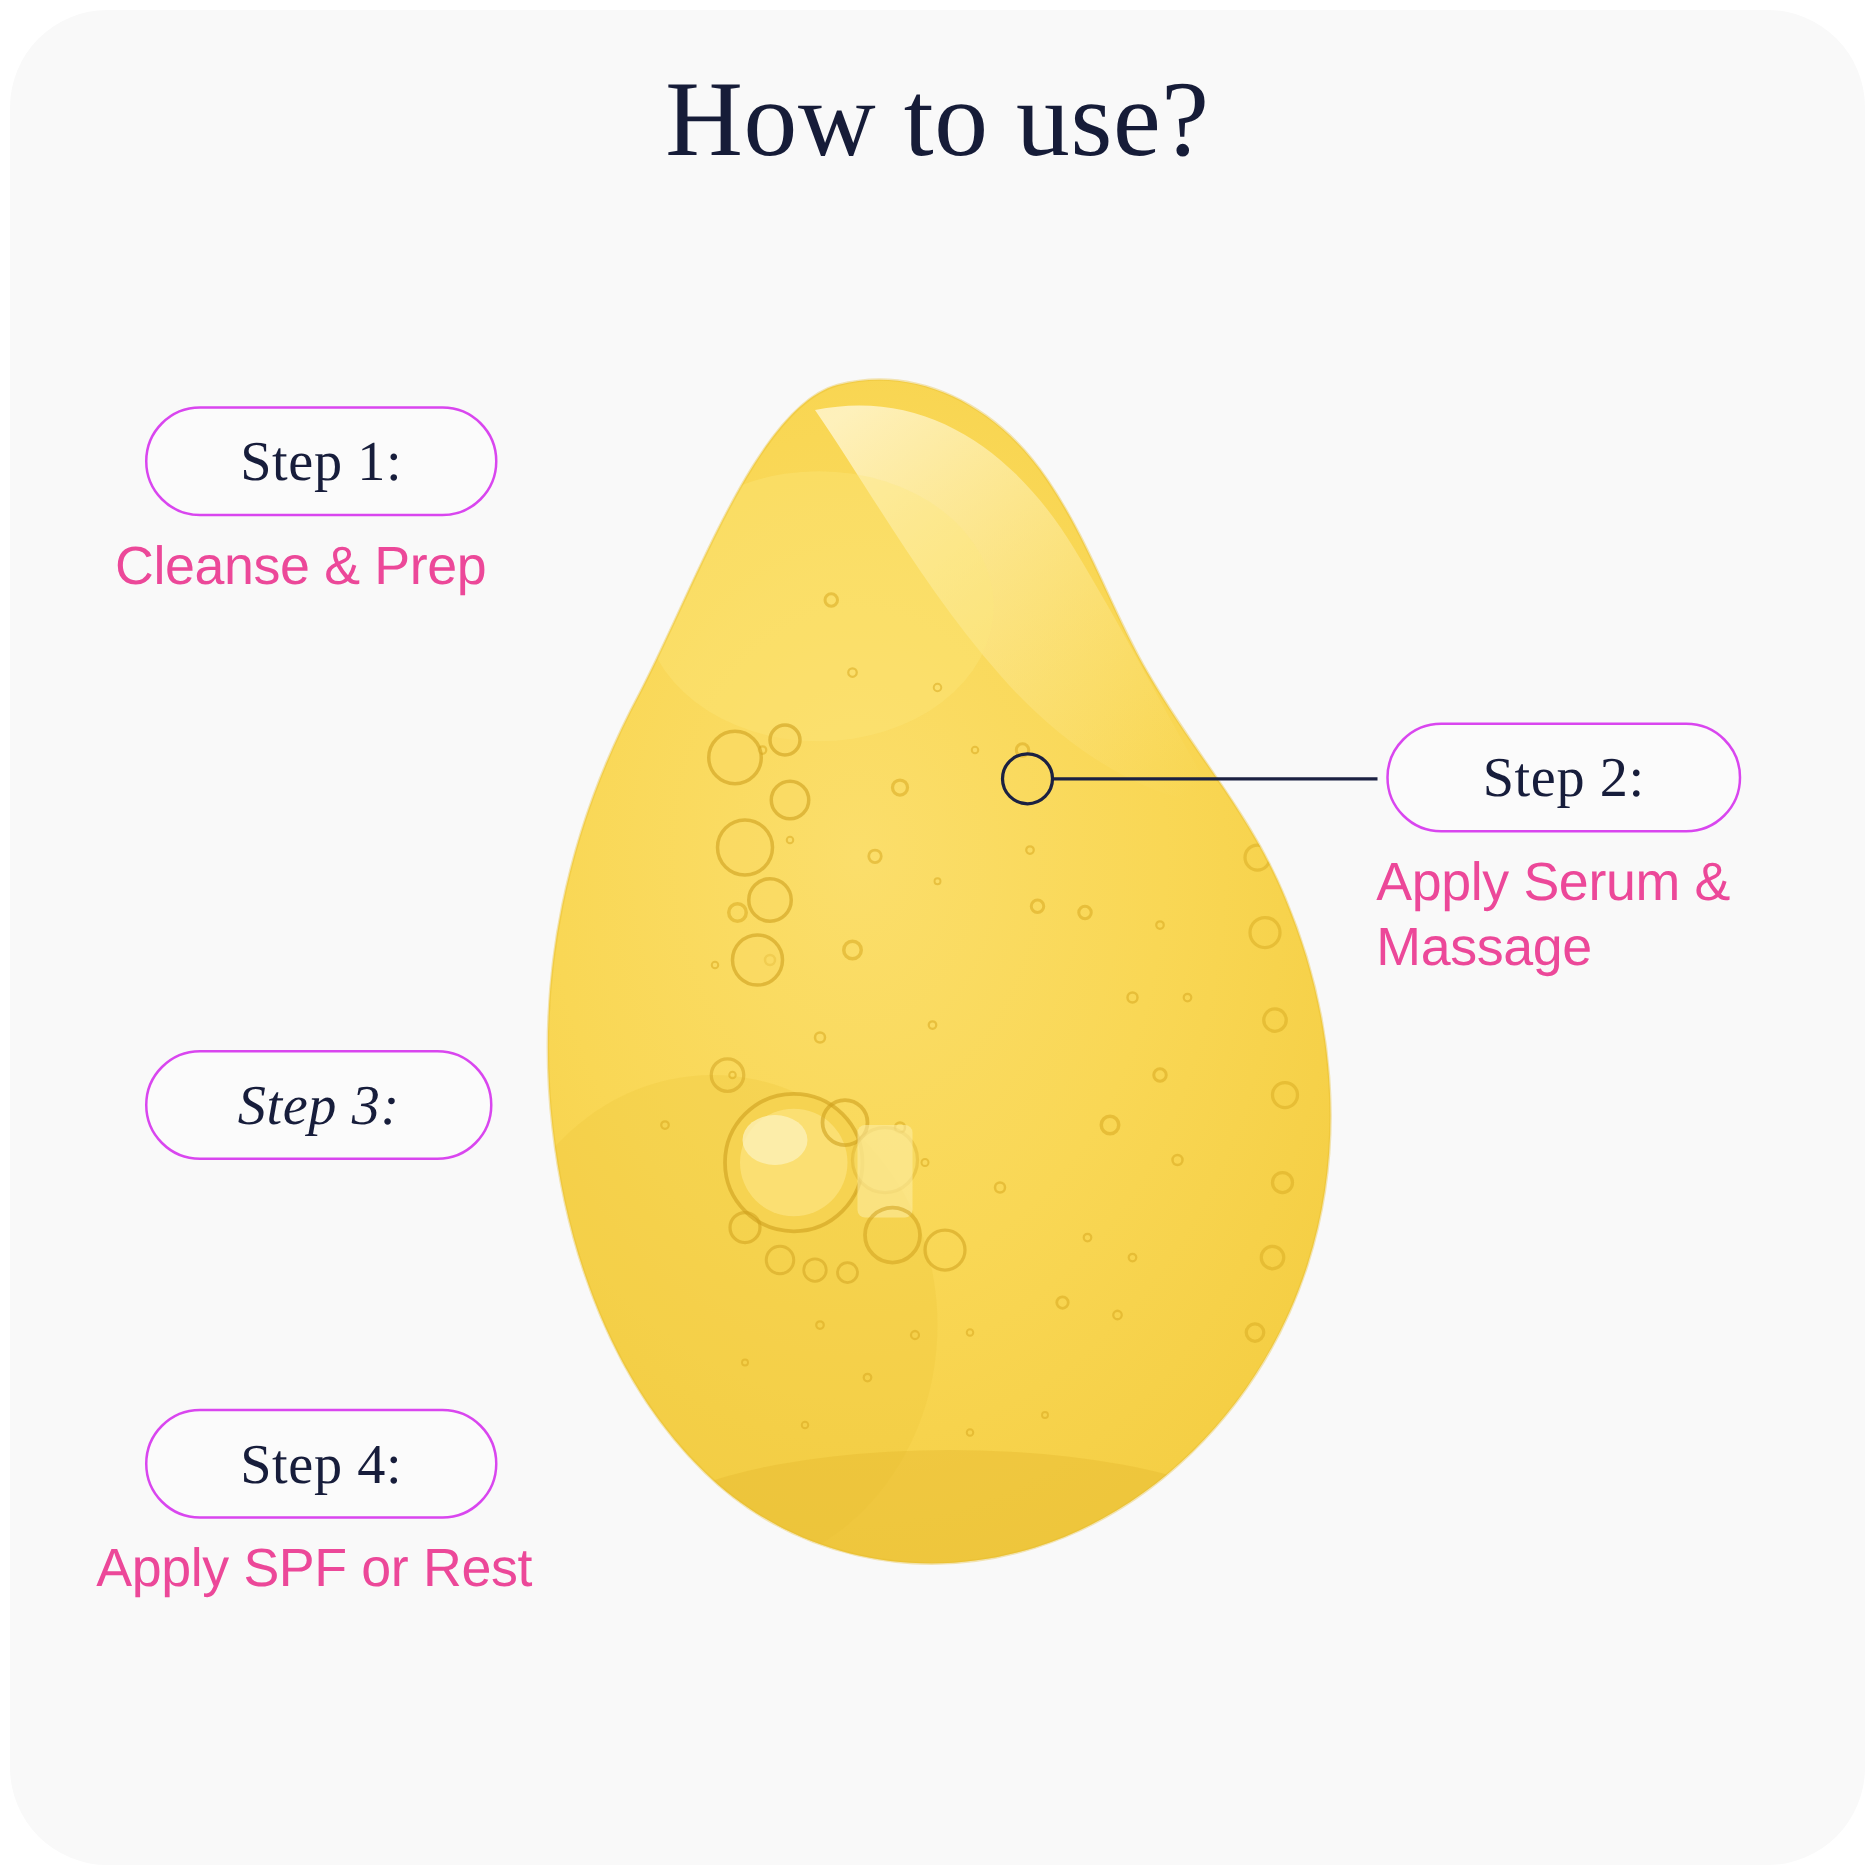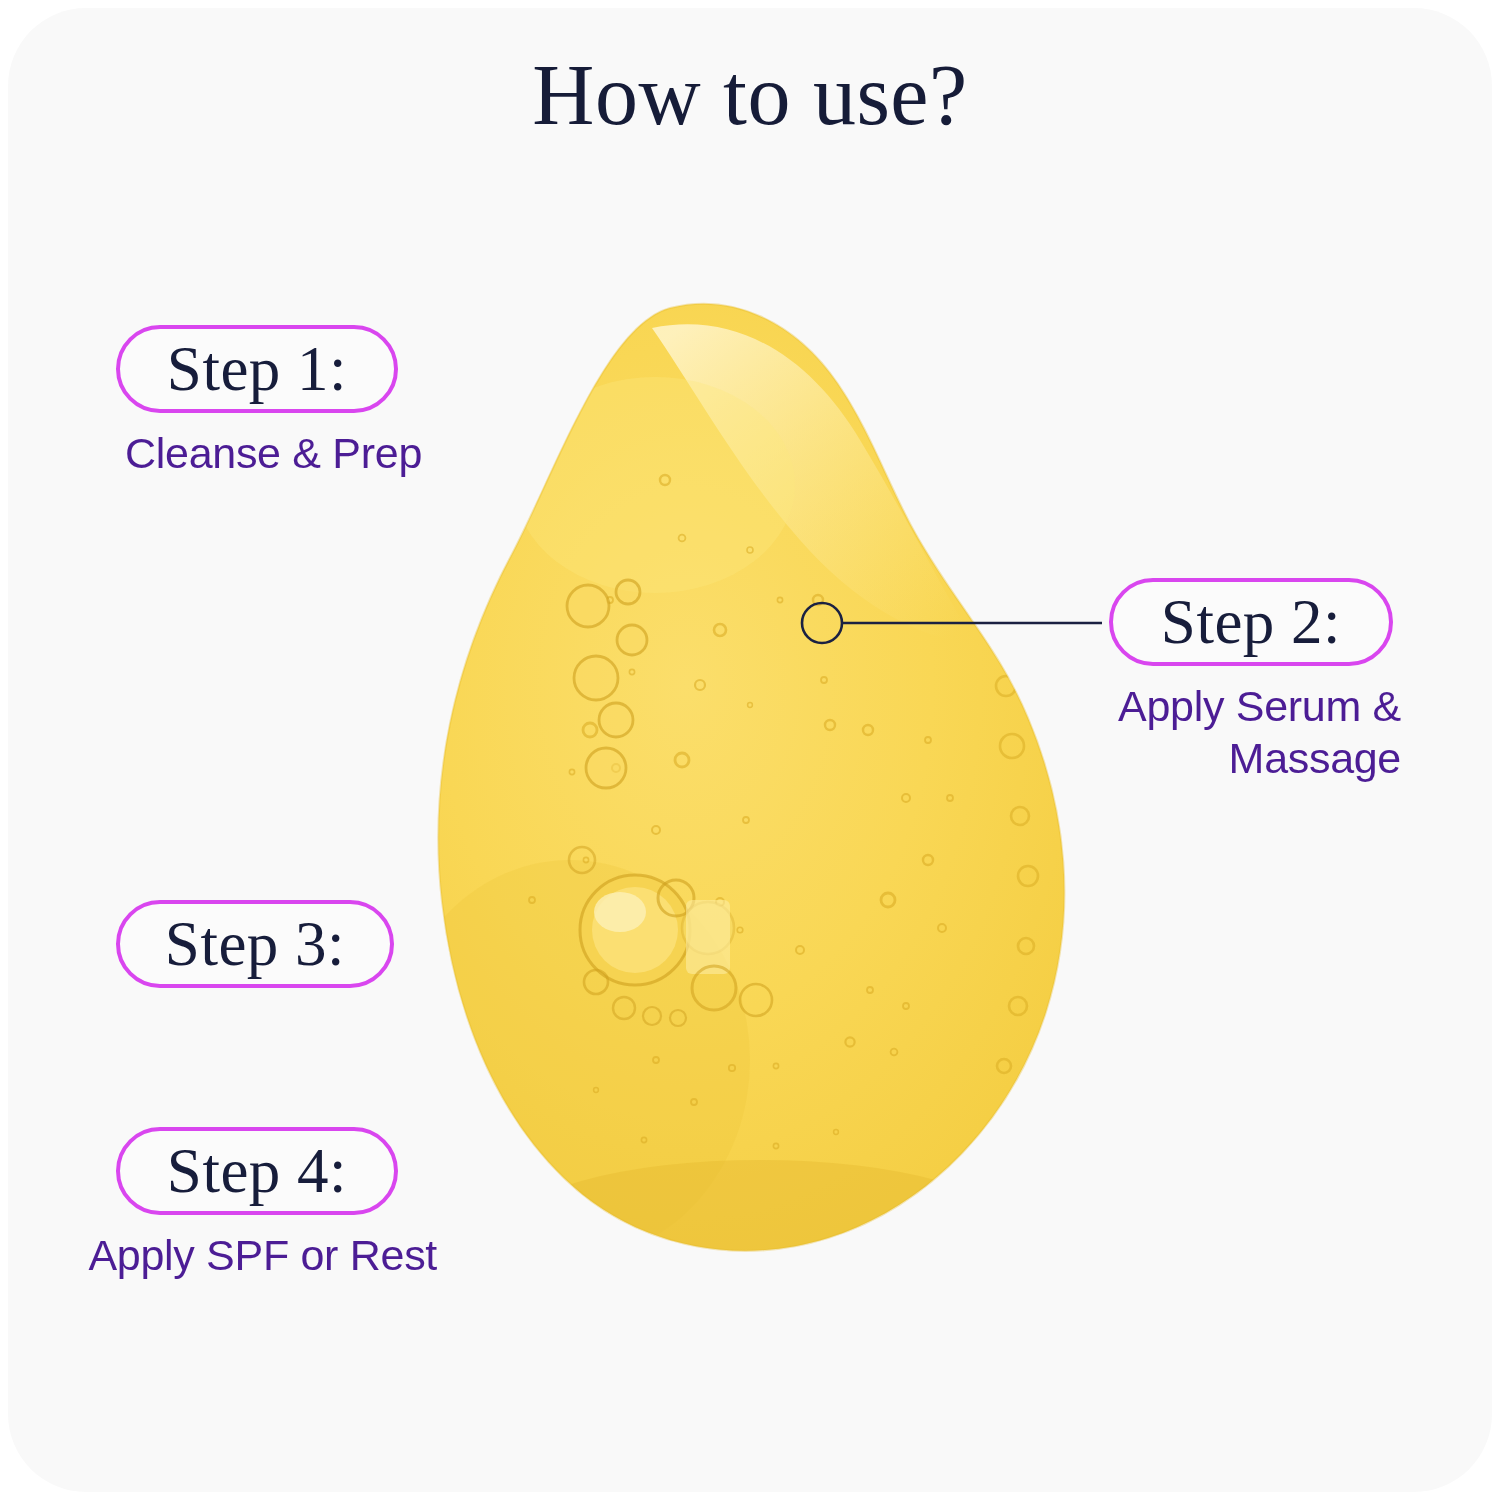--- a/index.html
+++ b/index.html
@@ -50,45 +50,45 @@
     height: 960px;
   }
   #blob-wrap svg { display: block; width: 100%; height: 100%; }
 
   
   .step {
     position: absolute;
   }
   .pill {
     box-sizing: border-box;
-    border: 4px solid #d946ef;
+    border: 2px solid #d946ef;
     border-radius: 999px;
     background: #fbfbfb;
     display: flex;
     align-items: center;
     justify-content: center;
     font-family: "Liberation Serif", serif;
-    font-size: 63px;
+    font-size: 45px;
     color: #171d3b;
     letter-spacing: 0.5px;
     height: 88px;
   }
   .caption {
     margin-top: 14px;
-    text-align: right;
+    text-align: left;
     font-family: "Liberation Sans", sans-serif;
     font-size: 43px;
     line-height: 1.22;
-    color: #4c1d95;
+    color: #ec4899;
     font-weight: 400;
     letter-spacing: -0.3px;
   }
 
   #step1 { left: 116px; top: 325px; width: 282px; }
-  #step3 { left: 116px; top: 900px; width: 278px; }
+  #step3 { left: 116px; top: 840px; width: 278px; font-style: italic; }
   #step4 { left: 116px; top: 1127px; width: 282px; }
   #step2 { left: 1109px; top: 578px; width: 284px; }
 
   #step1 .caption { width: 330px; margin-left: -24px; }
   #step3 .caption { width: 300px; margin-left: -11px; }
   #step4 .caption { width: 360px; margin-left: -39px; }
   #step2 .caption { width: 300px; margin-left: -8px; }
 
   
   #leader {

